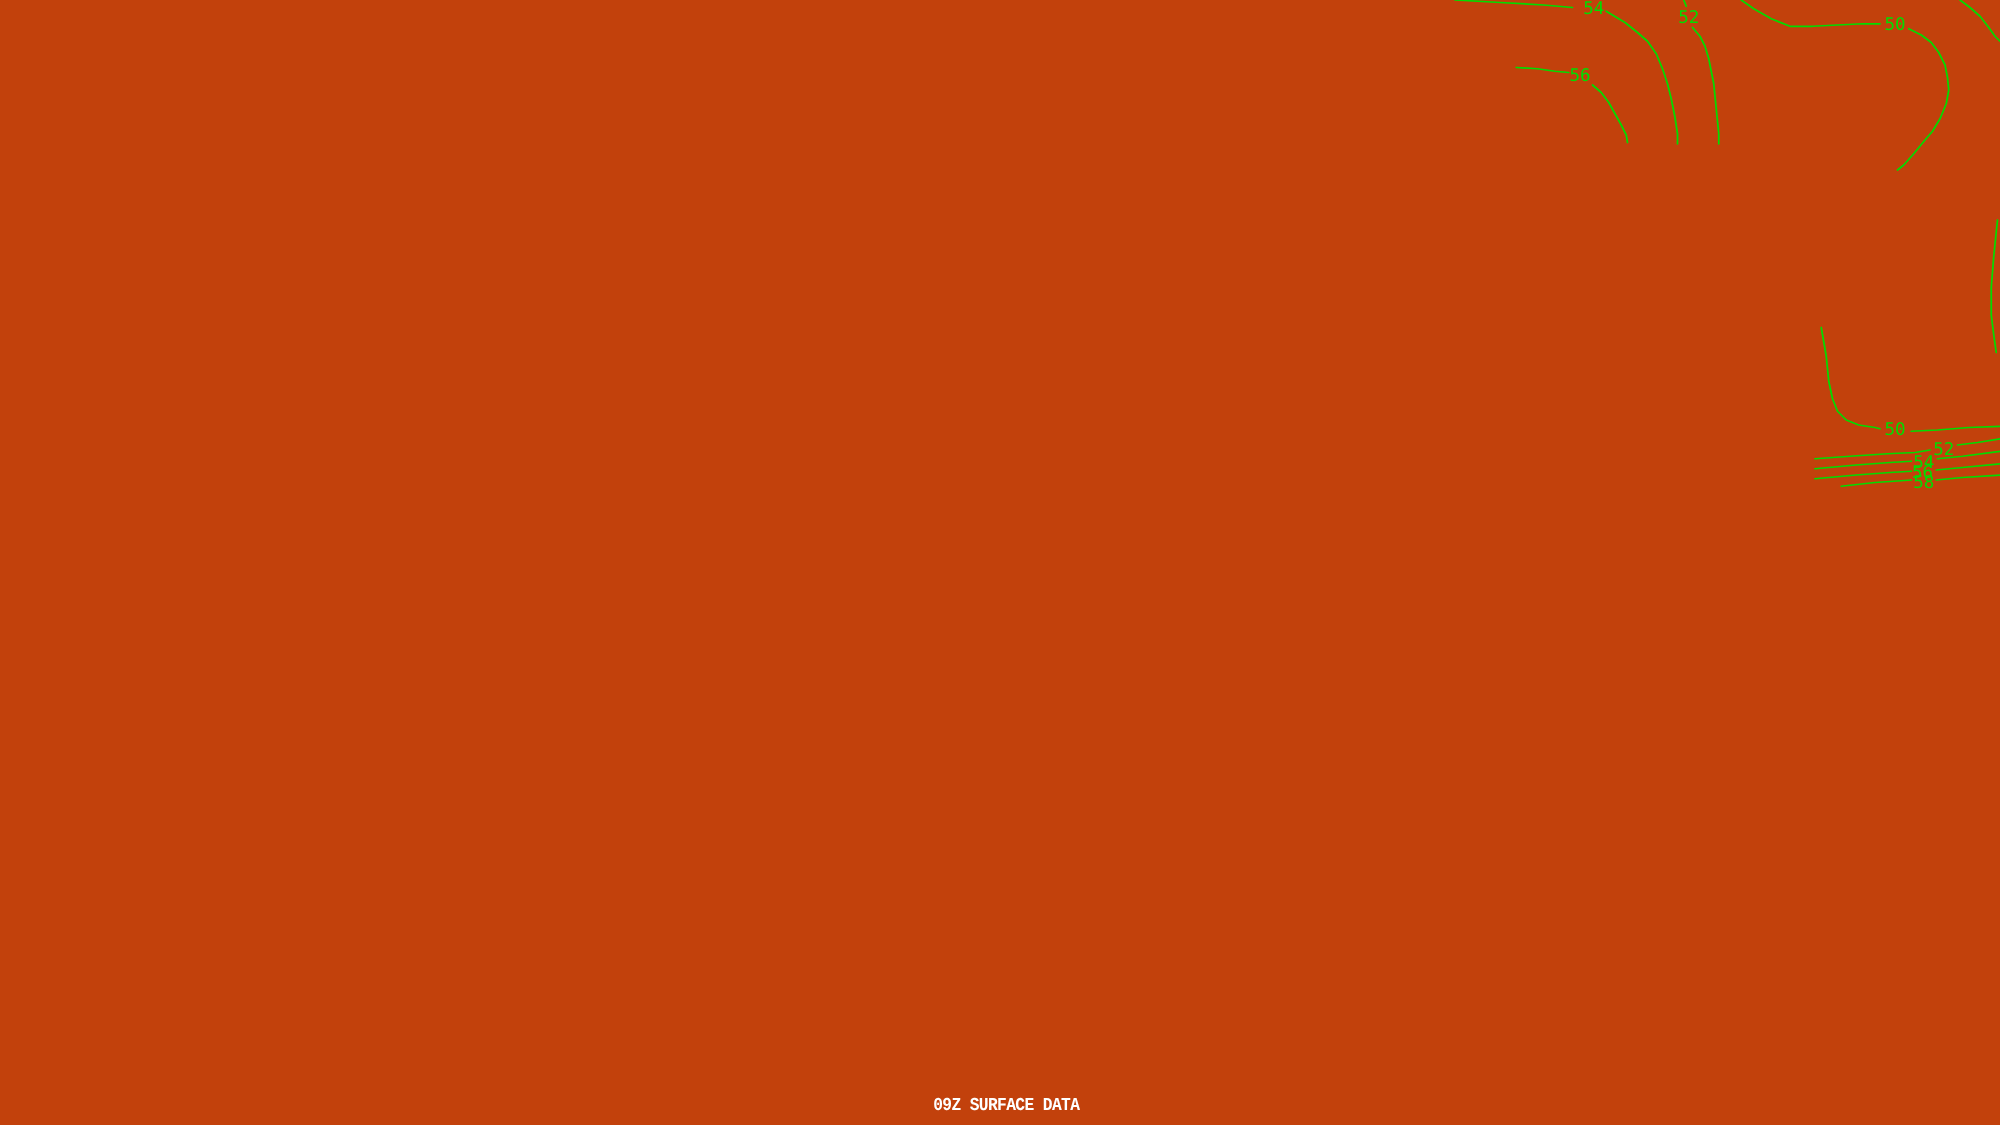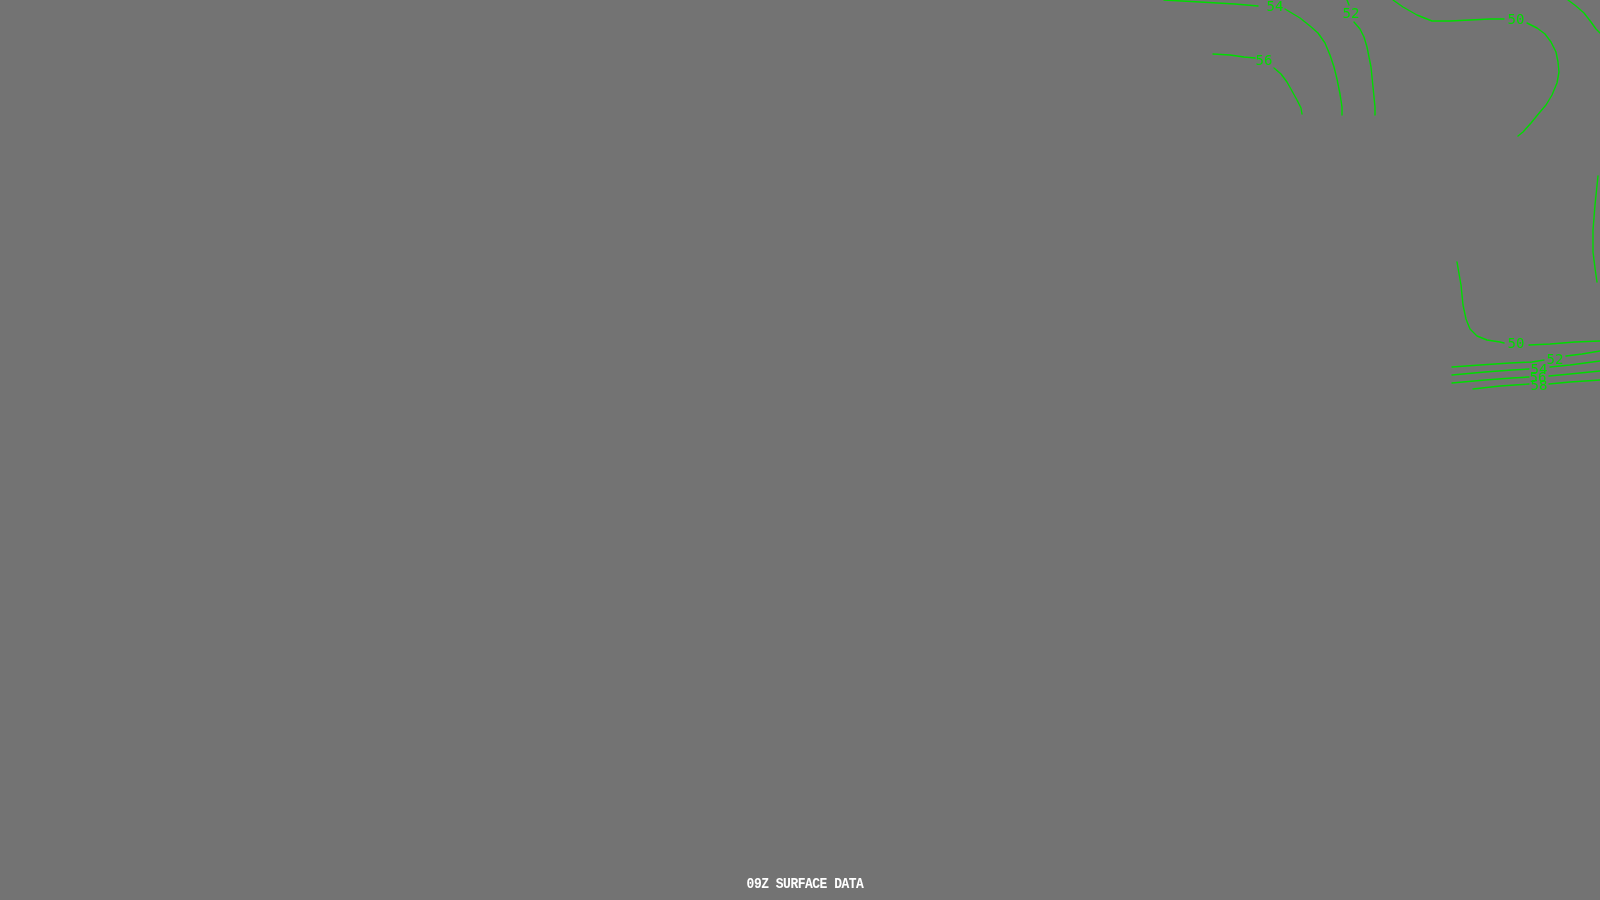--- a/index.html
+++ b/index.html
@@ -36,21 +36,21 @@
     font-family: "Liberation Mono", monospace;
     font-weight: bold;
     font-size: 13px;
     letter-spacing: -0.5px;
     white-space: nowrap;
   }
 </style>
 </head>
 <body>
 
-<div id="app-window" style="background: #737373; text-align: right;">
+<div id="app-window" style="background: #c2410c; text-align: right;">
   <svg id="contour-svg" width="1600" height="900" viewBox="0 0 1600 900">
       <polyline points="1164,0 1200,2 1235,4 1258,6" fill="none" stroke="#00dd00" stroke-width="1.4" stroke-linejoin="round" stroke-linecap="round"></polyline>
       <polyline points="1285,9 1300,18 1310,26 1318,33 1325,43 1330,55 1334,67 1337,79 1340,94 1342,107 1342,115" fill="none" stroke="#00dd00" stroke-width="1.4" stroke-linejoin="round" stroke-linecap="round"></polyline>
       <text x="1275" y="11" fill="#00dd00" text-anchor="middle">54</text>
       <polyline points="1347,0 1349,5" fill="none" stroke="#00dd00" stroke-width="1.4" stroke-linejoin="round" stroke-linecap="round"></polyline>
       <polyline points="1354,22 1360,29 1364,37 1367,47 1369,57 1371,67 1372,77 1373,87 1374,97 1375,107 1375,115" fill="none" stroke="#00dd00" stroke-width="1.4" stroke-linejoin="round" stroke-linecap="round"></polyline>
       <text x="1351" y="18" fill="#00dd00" text-anchor="middle">52</text>
       <polyline points="1393,0 1403,7 1417,15 1432,21 1450,21 1470,20 1490,19 1504,19" fill="none" stroke="#00dd00" stroke-width="1.4" stroke-linejoin="round" stroke-linecap="round"></polyline>
       <polyline points="1527,23 1537,28 1545,34 1551,42 1556,52 1558,62 1559,72 1557,83 1552,95 1546,105 1540,112 1531,123 1523,132 1518,136" fill="none" stroke="#00dd00" stroke-width="1.4" stroke-linejoin="round" stroke-linecap="round"></polyline>
       <text x="1516" y="24" fill="#00dd00" text-anchor="middle">50</text>

